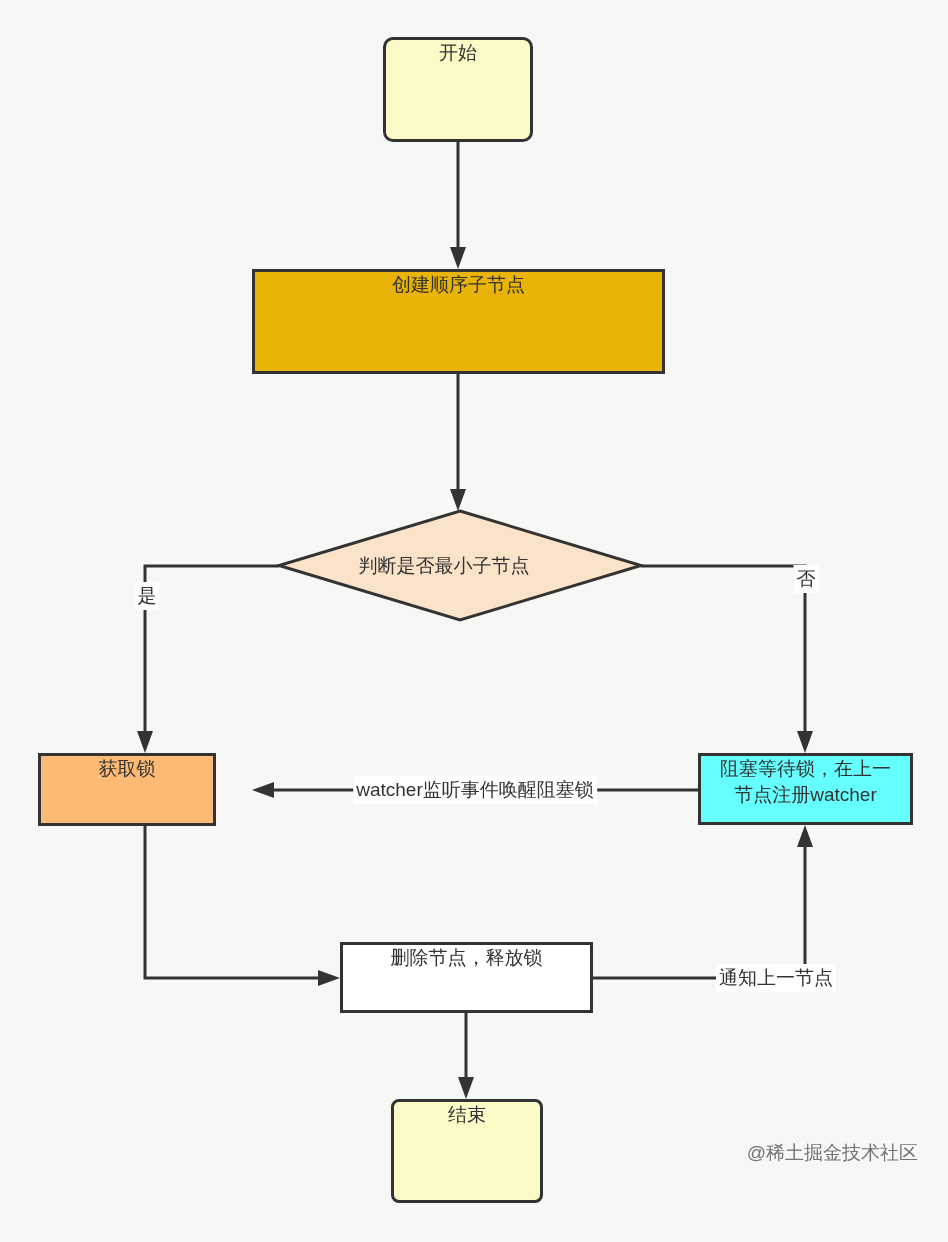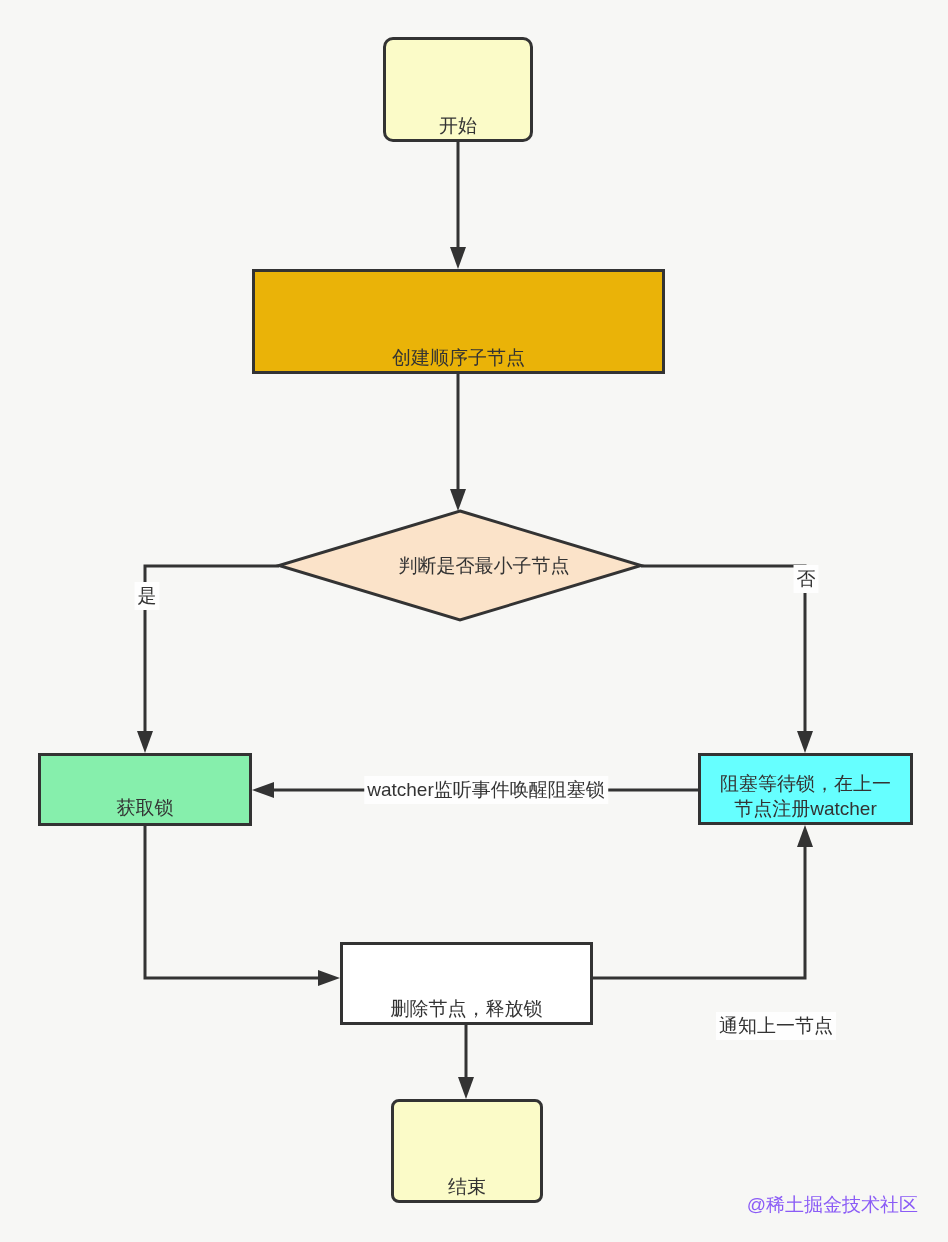--- a/index.html
+++ b/index.html
@@ -7,21 +7,21 @@
     position:relative; width:948px; height:1242px; overflow:hidden;
     background:#F7F7F5; color:#333;
     font-family:"Liberation Sans","DejaVu Sans",sans-serif;
   }
   .edges { position:absolute; left:0; top:0; }
   .edge { stroke:#333; stroke-width:3; fill:none; }
   .head { fill:#333; stroke:none; }
   .diamond { stroke:#333; stroke-width:3; }
   .node {
     position:absolute; box-sizing:border-box;
-    display:flex; align-items:flex-end; justify-content:center;
+    display:flex; align-items:flex-start; justify-content:center;
     border:3px solid #333; font-size:19px; text-align:center; line-height:1.35;
   }
   .rounded { border-radius:10px; }
   .nlabel { display:inline-block; }
   .nlabel.narrow { width:186px; }
   .diamond-label {
     position:absolute; transform:translate(-50%,-50%);
     font-size:19px; white-space:nowrap;
   }
   .edge-label {
@@ -66,41 +66,41 @@
   </svg>
 
   <div class="node rounded" style="left: 383px; top: 37px; width: 150px; height: 105px; background-color: rgb(251, 251, 200);">
     <span class="nlabel">开始</span>
   </div>
 
   <div class="node" style="left: 252px; top: 269px; width: 413px; height: 105px; background-color: #eab308;">
     <span class="nlabel">创建顺序子节点</span>
   </div>
 
-  <div class="diamond-label" style="left:484px; top:566px;text-align:right;">判断是否最小子节点</div>
+  <div class="diamond-label" style="left:444px; top:566px;text-align:right;">判断是否最小子节点</div>
 
-  <div class="node" style="left: 38px; top: 753px; width: 214px; height: 73px; background-color: #86efac; font-family: Liberation Mono, monospace;">
+  <div class="node" style="left: 38px; top: 753px; width: 178px; height: 73px; background-color: #fdba74;">
     <span class="nlabel">获取锁</span>
   </div>
 
   <div class="node" style="left: 698px; top: 753px; width: 215px; height: 72px; background-color: rgb(102, 255, 255);">
     <span class="nlabel narrow">阻塞等待锁，在上一节点注册watcher</span>
   </div>
 
-  <div class="node" style="left: 340px; top: 942px; width: 253px; height: 83px; background-color: rgb(255, 255, 255);">
+  <div class="node" style="left: 340px; top: 942px; width: 253px; height: 71px; background-color: rgb(255, 255, 255);">
     <span class="nlabel">删除节点，释放锁</span>
   </div>
 
   <div class="node rounded" style="left: 391px; top: 1099px; width: 152px; height: 104px; background-color: rgb(251, 251, 200); border-radius: 8px;">
     <span class="nlabel">结束</span>
   </div>
 
   <div class="edge-label" style="left:147px; top:596px;">是</div>
 
   <div class="edge-label" style="left:806px; top:579px;">否</div>
 
-  <div class="edge-label" style="left:475px; top:790px;margin-left:11px;">watcher监听事件唤醒阻塞锁</div>
+  <div class="edge-label" style="left:475px; top:790px;">watcher监听事件唤醒阻塞锁</div>
 
-  <div class="edge-label" style="left:776px; top:1026px;">通知上一节点</div>
+  <div class="edge-label" style="left:776px; top:978px;">通知上一节点</div>
 
-  <div class="watermark" style="right: 30px; top: 1192px; color: #8b5cf6;">@稀土掘金技术社区</div>
+  <div class="watermark" style="right: 30px; top: 1140px; color: #737373;">@稀土掘金技术社区</div>
 
 </div>
 
 </body></html>

